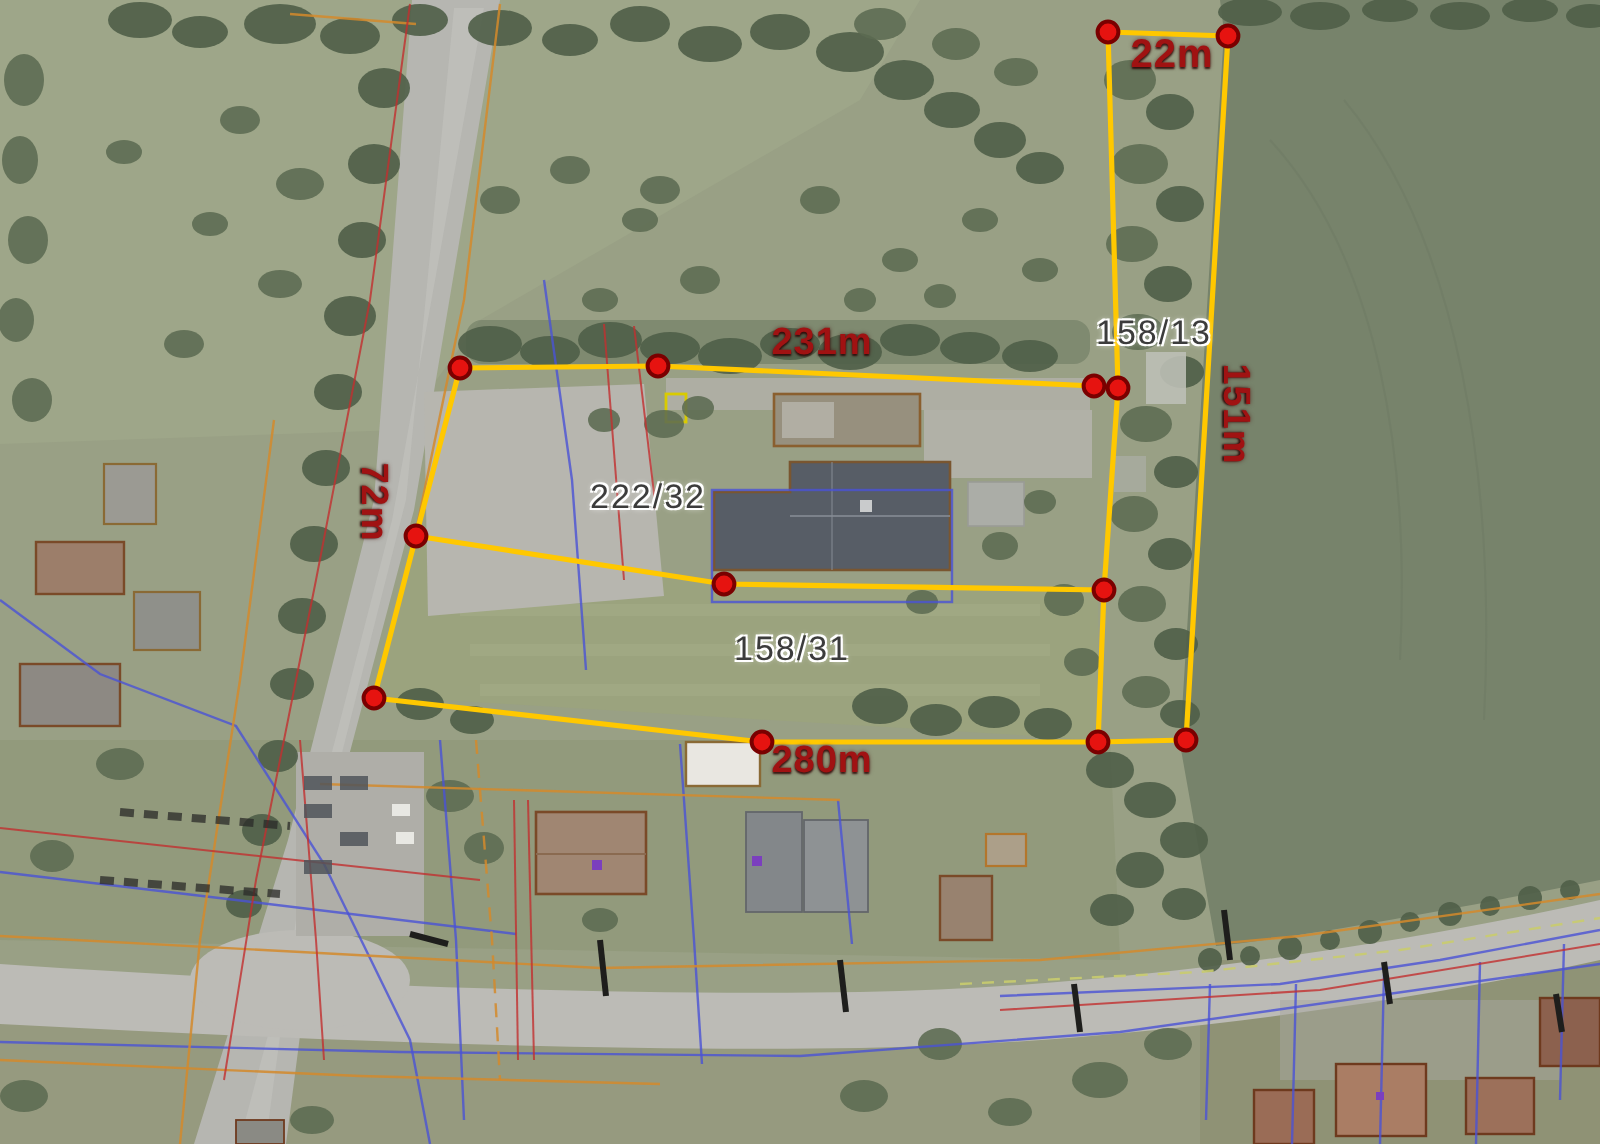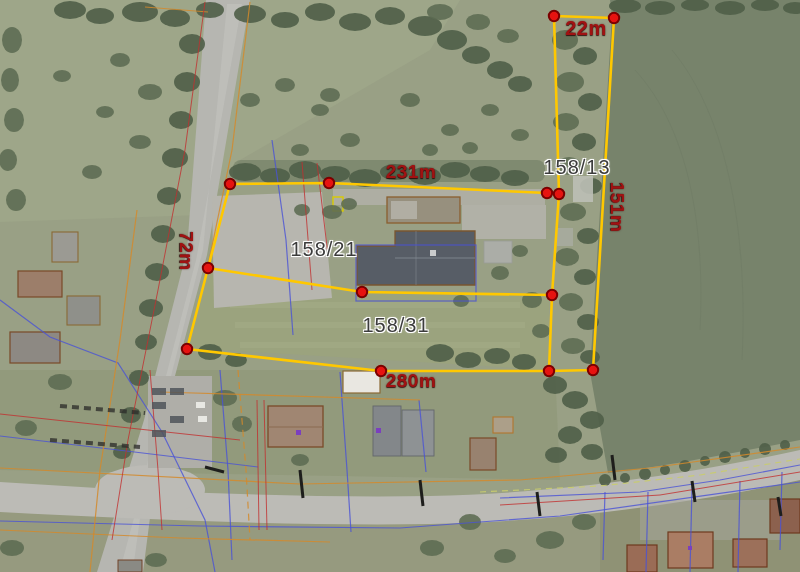--- a/index.html
+++ b/index.html
@@ -14,21 +14,21 @@
   .cadb{fill:none;stroke:var(--cadastral-blue,#4A53D6);stroke-width:1.2;opacity:.8;}
   .cado{fill:none;stroke:var(--cadastral-orange,#D4892B);stroke-width:1.2;opacity:.85;}
   .cadr{fill:none;stroke:var(--cadastral-red,#C23030);stroke-width:1;opacity:.8;}
   .tree{fill:#5C6B52;opacity:.88;}
   .tree2{fill:#4F5E48;opacity:.9;}
   
   .mlabel{position:absolute;transform:translate(-50%,-50%);font-weight:700;font-size:19px;
           color:var(--measure-label,#A01212);letter-spacing:.5px;white-space:nowrap;
           text-shadow:0 1px 1px rgba(40,0,0,.8),0 0 2px rgba(70,0,0,.55);}
   .mlabel.rot{transform:translate(-50%,-50%) rotate(90deg);}
-  .plabel{position:absolute;transform:translate(-50%,-50%);font-size:20px;letter-spacing:1px;
+  .plabel{position:absolute;transform:translate(-50%,-50%);font-size:17px;letter-spacing:1px;
           color:var(--parcel-label,#3C3C3C);white-space:nowrap;
           text-shadow:-1px -1px 0 var(--parcel-label-halo,#FFF),1px -1px 0 var(--parcel-label-halo,#FFF),
                       -1px 1px 0 var(--parcel-label-halo,#FFF),1px 1px 0 var(--parcel-label-halo,#FFF),
                       0 0 3px var(--parcel-label-halo,#FFF);}
   #lbl-strip-top{font-size:20px;}
 </style>
 </head>
 <body>
 
 <div class="stage">
@@ -308,16 +308,16 @@
   </g>
 </svg>
 
 <div id="lbl-strip-top" class="mlabel" style="left:586px;top:28px;">22m</div>
 <div class="mlabel" style="left:411px;top:172px;">231m</div>
 <div class="mlabel rot" style="left:617px;top:207px;">151m</div>
 <div class="mlabel rot" style="left:186px;top:251px;">72m</div>
 <div class="mlabel" style="left:411px;top:381px;">280m</div>
 
 <div class="plabel" style="left:577px;top:167px;">158/13</div>
-<div class="plabel" style="left:324px;top:249px;">158/21</div>
+<div class="plabel" style="left:324px;top:249px;">222/32</div>
 <div class="plabel" style="left:396px;top:325px;">158/31</div>
 
 </div>
 
 </body></html>

